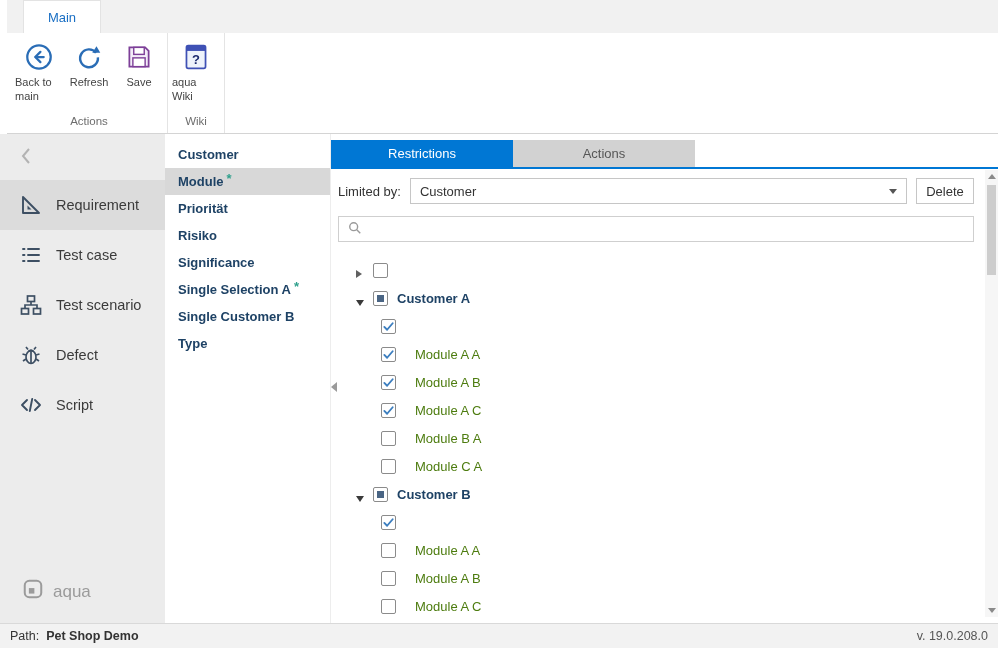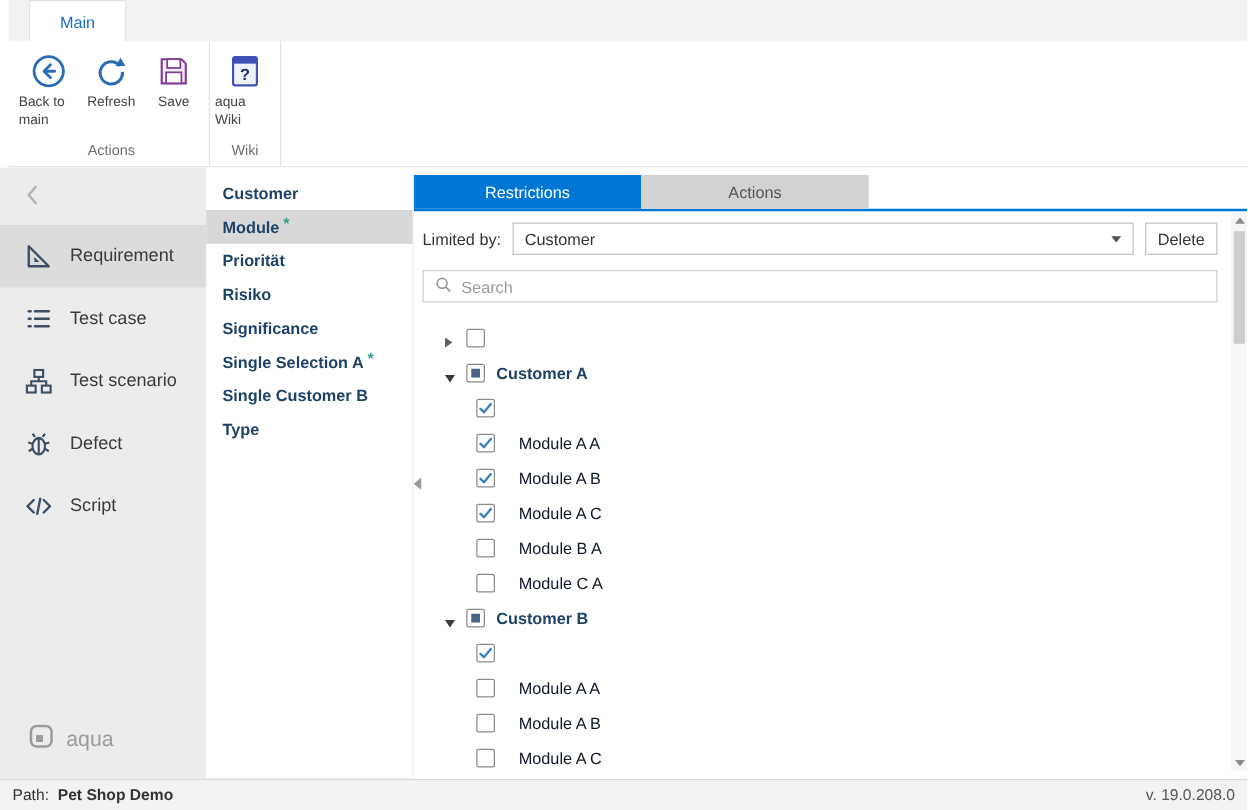--- a/index.html
+++ b/index.html
@@ -82,21 +82,21 @@
   .tree { margin-top: 8px; }
   .tree-row { height: 28px; display: flex; align-items: flex-end; cursor: default; }
   .expander { width: 11px; margin-right: 6px; display: flex; align-items: center; }
   .tri-collapsed { width: 0; height: 0; border-top: 4px solid transparent; border-bottom: 4px solid transparent; border-left: 6px solid #606060; }
   .tri-expanded { width: 0; height: 0; border-left: 4px solid transparent; border-right: 4px solid transparent; border-top: 6px solid #3a3a3a; }
   .checkbox {
     width: 15px; height: 15px; border: 1px solid #8b8b8b; border-radius: 2px; background: #fff;
     display: flex; align-items: center; justify-content: center; flex-shrink: 0;
   }
   .checkbox .inner { width: 7px; height: 7px; background: #4a6584; }
-  .tree-label { margin-left: 9px; font-size: 13px; color: #0f172a; white-space: nowrap; }
+  .tree-label { margin-left: 9px; font-size: 13px; color: #4d7c0f; white-space: nowrap; }
   .tree-label.bold { font-weight: bold; color: #1e4265; }
   .tree-label.child { margin-left: 19px; }
 
   
   .scrollbar { position: absolute; top: 36px; right: 0; bottom: 6px; width: 13px; background: #f6f6f6; }
   .sb-arrow { position: absolute; left: 0; width: 13px; height: 13px; display: flex; align-items: center; justify-content: center; }
   .sb-arrow.up { top: 0; }
   .sb-arrow.down { bottom: 0; }
   .tri-up { width: 0; height: 0; border-left: 4px solid transparent; border-right: 4px solid transparent; border-bottom: 5px solid #8a8a8a; }
   .tri-down { width: 0; height: 0; border-left: 4px solid transparent; border-right: 4px solid transparent; border-top: 5px solid #8a8a8a; }
@@ -298,21 +298,20 @@
           </div>
           <button class="delete-btn">Delete</button>
         </div>
         <div class="search">
           <span>
             <svg width="14" height="14" viewBox="0 0 16 16" fill="none" stroke="#9a9a9a" stroke-width="1.6">
                 <circle cx="6.5" cy="6.5" r="4.5"></circle>
                 <line x1="10" y1="10" x2="14" y2="14"></line>
               </svg>
           </span>
-          <input type="text" placeholder="Search" style="">
         </div>
         <div class="tree" id="tree">
             <div class="tree-row" style="padding-left:18px">
               <span class="expander">
                 <span class="tri-collapsed"></span>
               </span>
               <span class="checkbox unchecked"></span>
             </div>
             <div class="tree-row" style="padding-left:18px">
               <span class="expander">

